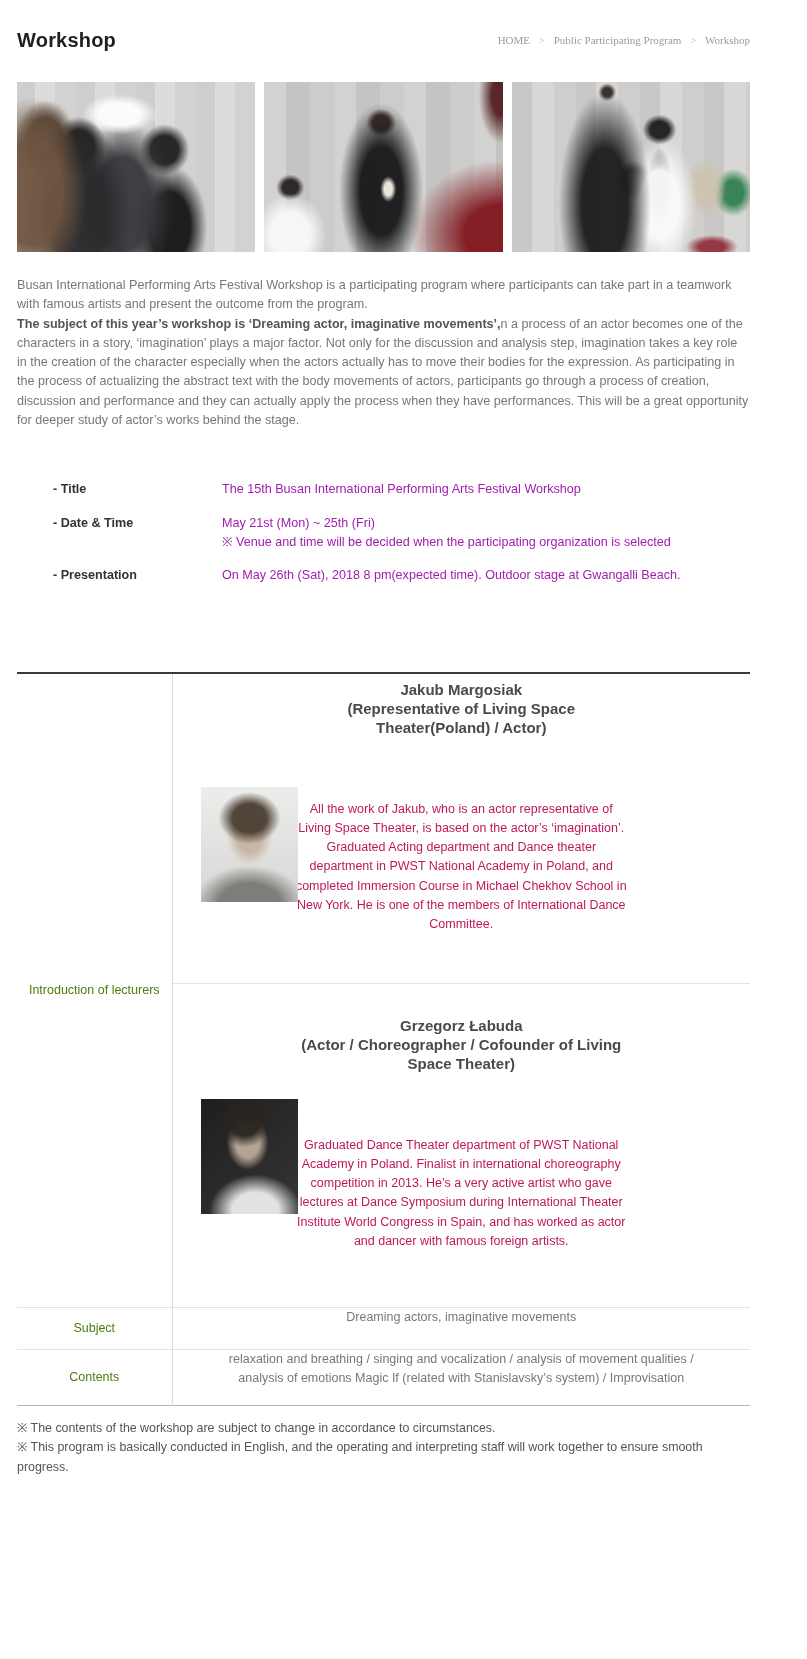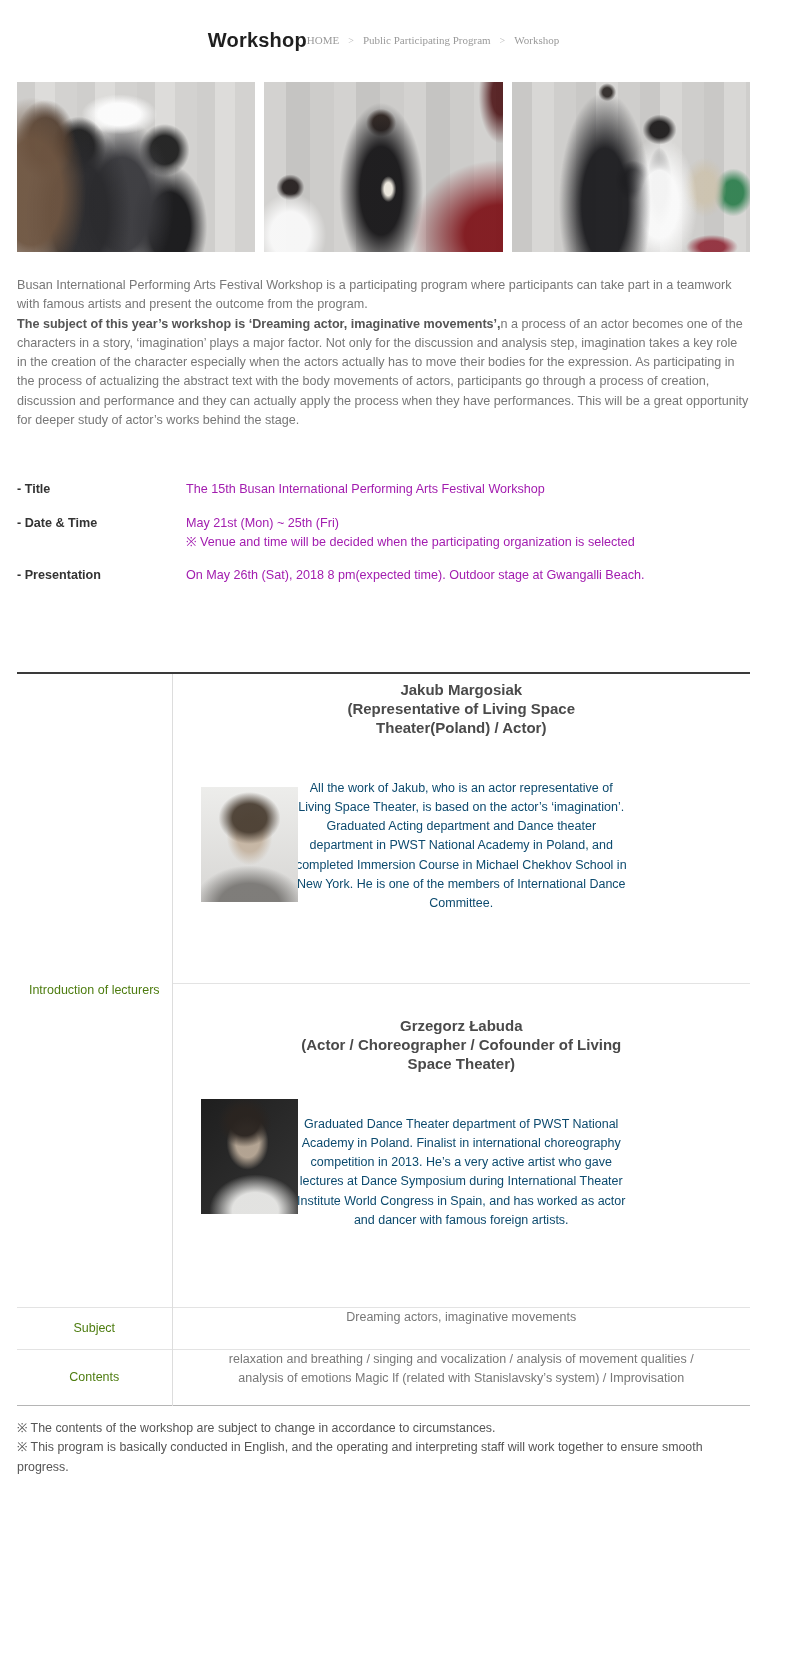--- a/index.html
+++ b/index.html
@@ -5,21 +5,21 @@
   * { box-sizing: border-box; margin: 0; padding: 0; }
   html, body { background: #ffffff; }
   body {
     width: 807px; min-height: 1659px; margin: 0;
     font-family: "Liberation Sans", sans-serif;
     color: #777;
   }
   .container { width: 733px; margin-left: 17px; padding-top: 24px; }
 
   
-  .page-header { display: flex; justify-content: center; align-items: center; height: 32px; }
+  .page-header { display: flex; justify-content: space-between; align-items: center; height: 32px; }
   .page-title { font-size: 20px; font-weight: 700; color: #1f1f1f; letter-spacing: 0.2px; }
   .breadcrumb { font-size: 11px; color: #9a9a9a; display: flex; align-items: center; font-family: Liberation Serif, serif; }
   .breadcrumb a { color: #9a9a9a; text-decoration: none; cursor: pointer; }
   .crumb-sep { color: #b8b8b8; margin: 0 9px; font-size: 10px; }
 
   
   .headline { margin-top: 57px; font-size: 21px; font-weight: 700; letter-spacing: -0.2px; }
 
   
   .photos { margin-top: 26px; display: flex; gap: 9px; }
@@ -53,21 +53,21 @@
     radial-gradient(ellipse 22px 30px at 81% 62%, rgba(205,195,175,.9) 50%, rgba(205,195,175,0) 100%),
     radial-gradient(ellipse 20px 24px at 93% 65%, rgba(42,125,75,.92) 50%, rgba(42,125,75,0) 100%),
     radial-gradient(ellipse 26px 12px at 84% 97%, rgba(140,30,45,.85) 50%, rgba(140,30,45,0) 100%),
     repeating-linear-gradient(90deg, #c9c8c6 0 20px, #d8d7d5 20px 42px, #cfcecc 42px 64px); }
 
   
   .intro { margin-top: 24px; font-size: 12.6px; line-height: 19.3px; color: #777; }
   .intro strong { color: #555; font-weight: 700; }
 
   
-  .details { margin-top: 50px; }
+  .details { margin-top: 50px; margin-left: 36px; }
   .detail-row { display: flex; margin-bottom: 14px; font-size: 12.6px; line-height: 19.3px; }
   .detail-label { width: 169px; flex-shrink: 0; font-weight: 700; color: #333; }
   .detail-value { flex: 1; color: #a21caf; }
 
   
   table.wk { width: 100%; margin-top: 86px; border-collapse: collapse;
     border-top: 2px solid #3a3a3a; border-bottom: 1px solid #b5b5b5; }
   table.wk th { width: 155px; border-right: 1px solid #dddddd; font-weight: 400;
     color: #4d7c0f; font-size: 12.5px; text-align: center; vertical-align: middle; }
   table.wk td { vertical-align: top; }
@@ -83,22 +83,22 @@
     radial-gradient(ellipse 56px 40px at 50% 103%, rgba(122,120,117,.95) 55%, rgba(122,120,117,0) 100%),
     linear-gradient(180deg, #ededeb, #d7d6d4); }
   .portrait-grzegorz { background:
     radial-gradient(ellipse 27px 25px at 45% 20%, rgba(42,36,32,.96) 55%, rgba(42,36,32,0) 100%),
     radial-gradient(ellipse 21px 27px at 48% 38%, rgba(186,170,152,.95) 55%, rgba(186,170,152,0) 100%),
     radial-gradient(ellipse 46px 36px at 56% 97%, rgba(236,236,234,.95) 50%, rgba(236,236,234,0) 100%),
     linear-gradient(135deg, #1e1e1e, #353535); }
   .lect-head { text-align: center; font-size: 15px; font-weight: 700; color: #4a4a4a; line-height: 19px; }
   .lect2 .lect-head { margin-top: 26px; }
   .lect-role { max-width: 360px; margin: 0 auto; }
-  .lect-bio { margin: 42px auto 0; max-width: 334px; text-align: center;
-    font-size: 12.5px; color: #0c4a6e; line-height: 19.3px; }
+  .lect-bio { margin: 63px auto 0; max-width: 334px; text-align: center;
+    font-size: 12.5px; color: #be185d; line-height: 19.3px; }
   tr.subject-row th, tr.subject-row td { border-top: 1px solid #e3e3e3; height: 42px; }
   tr.contents-row th, tr.contents-row td { border-top: 1px solid #e3e3e3; height: 56px; }
   td.center-val { text-align: center; vertical-align: middle; color: #777;
     font-size: 12.5px; line-height: 19px; }
 
   
   .notes { margin-top: 13px; font-size: 12.4px; color: #555; line-height: 19.5px; }
   .notes div { margin-bottom: 0; }
 </style>
 </head>

